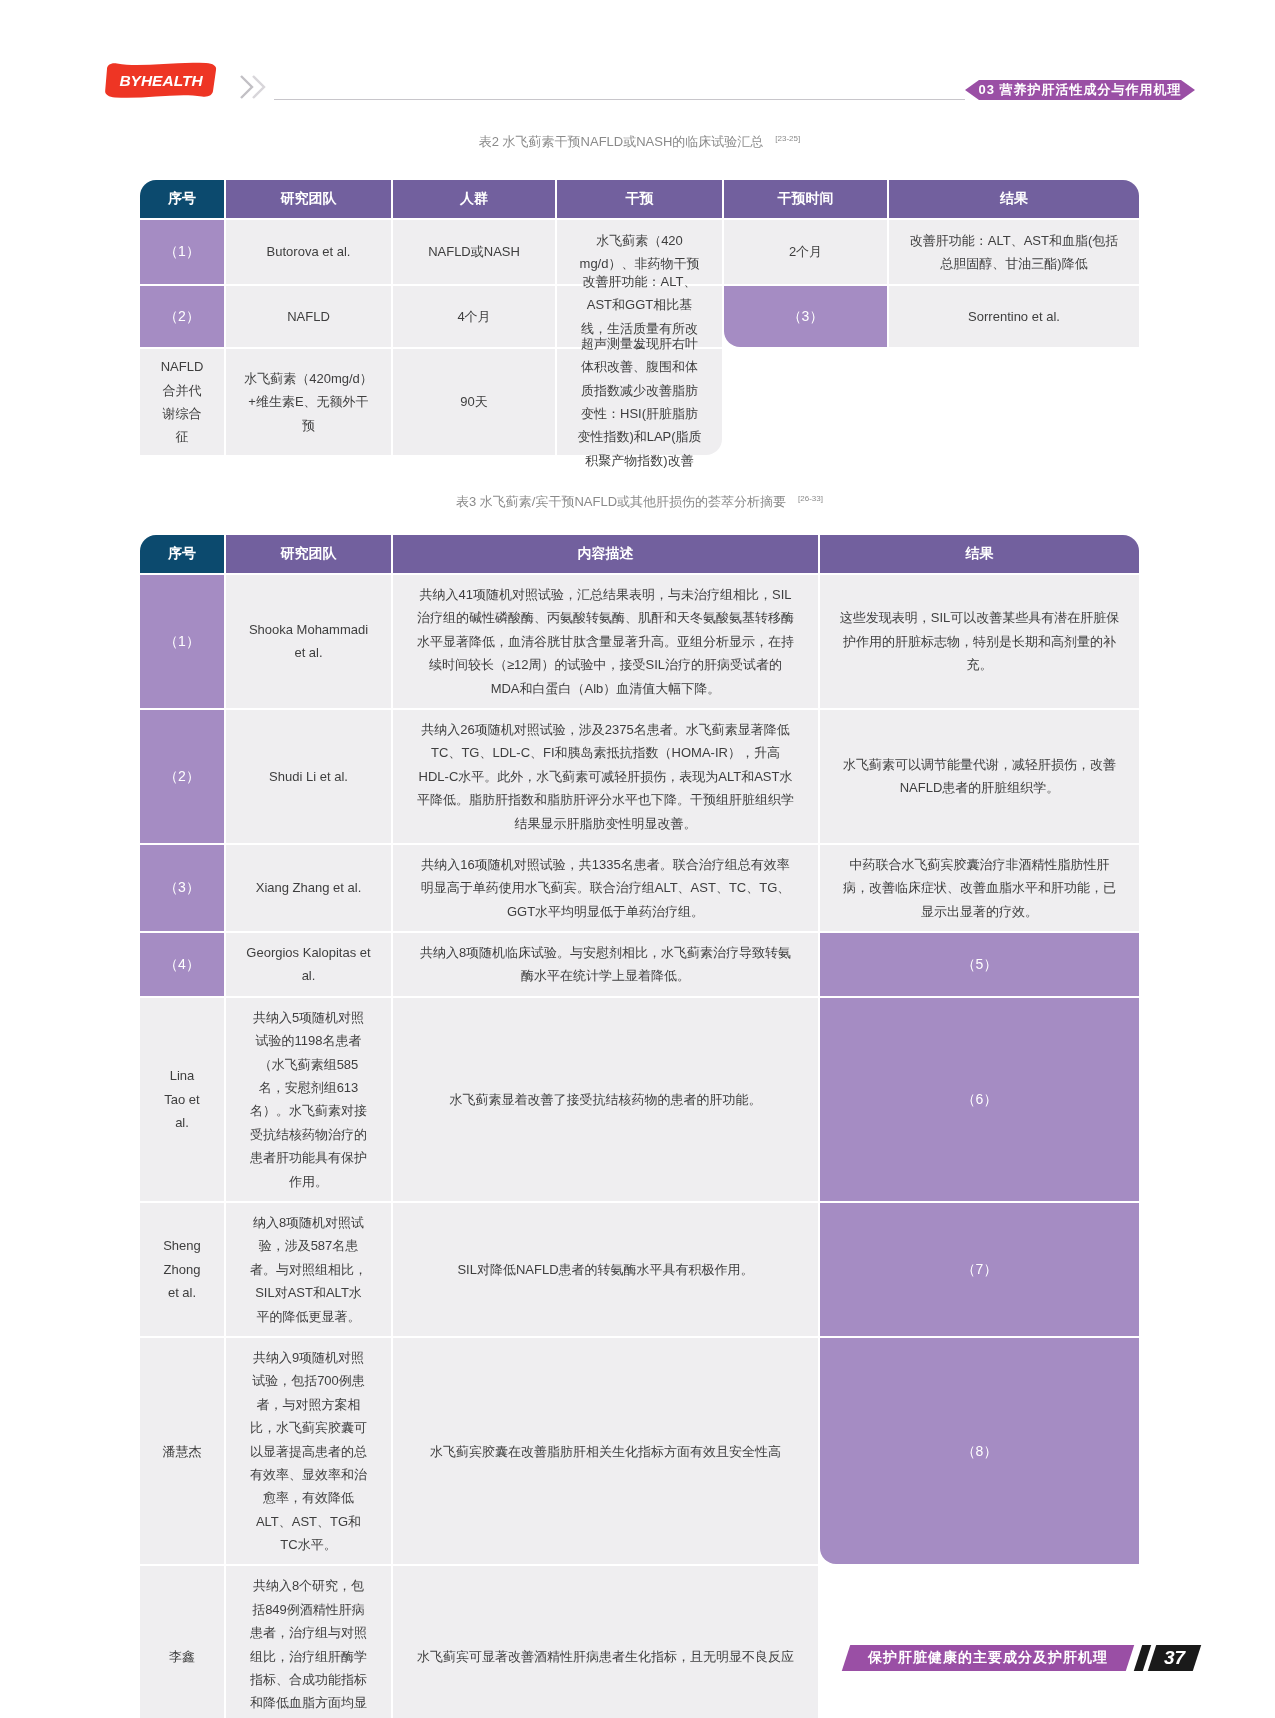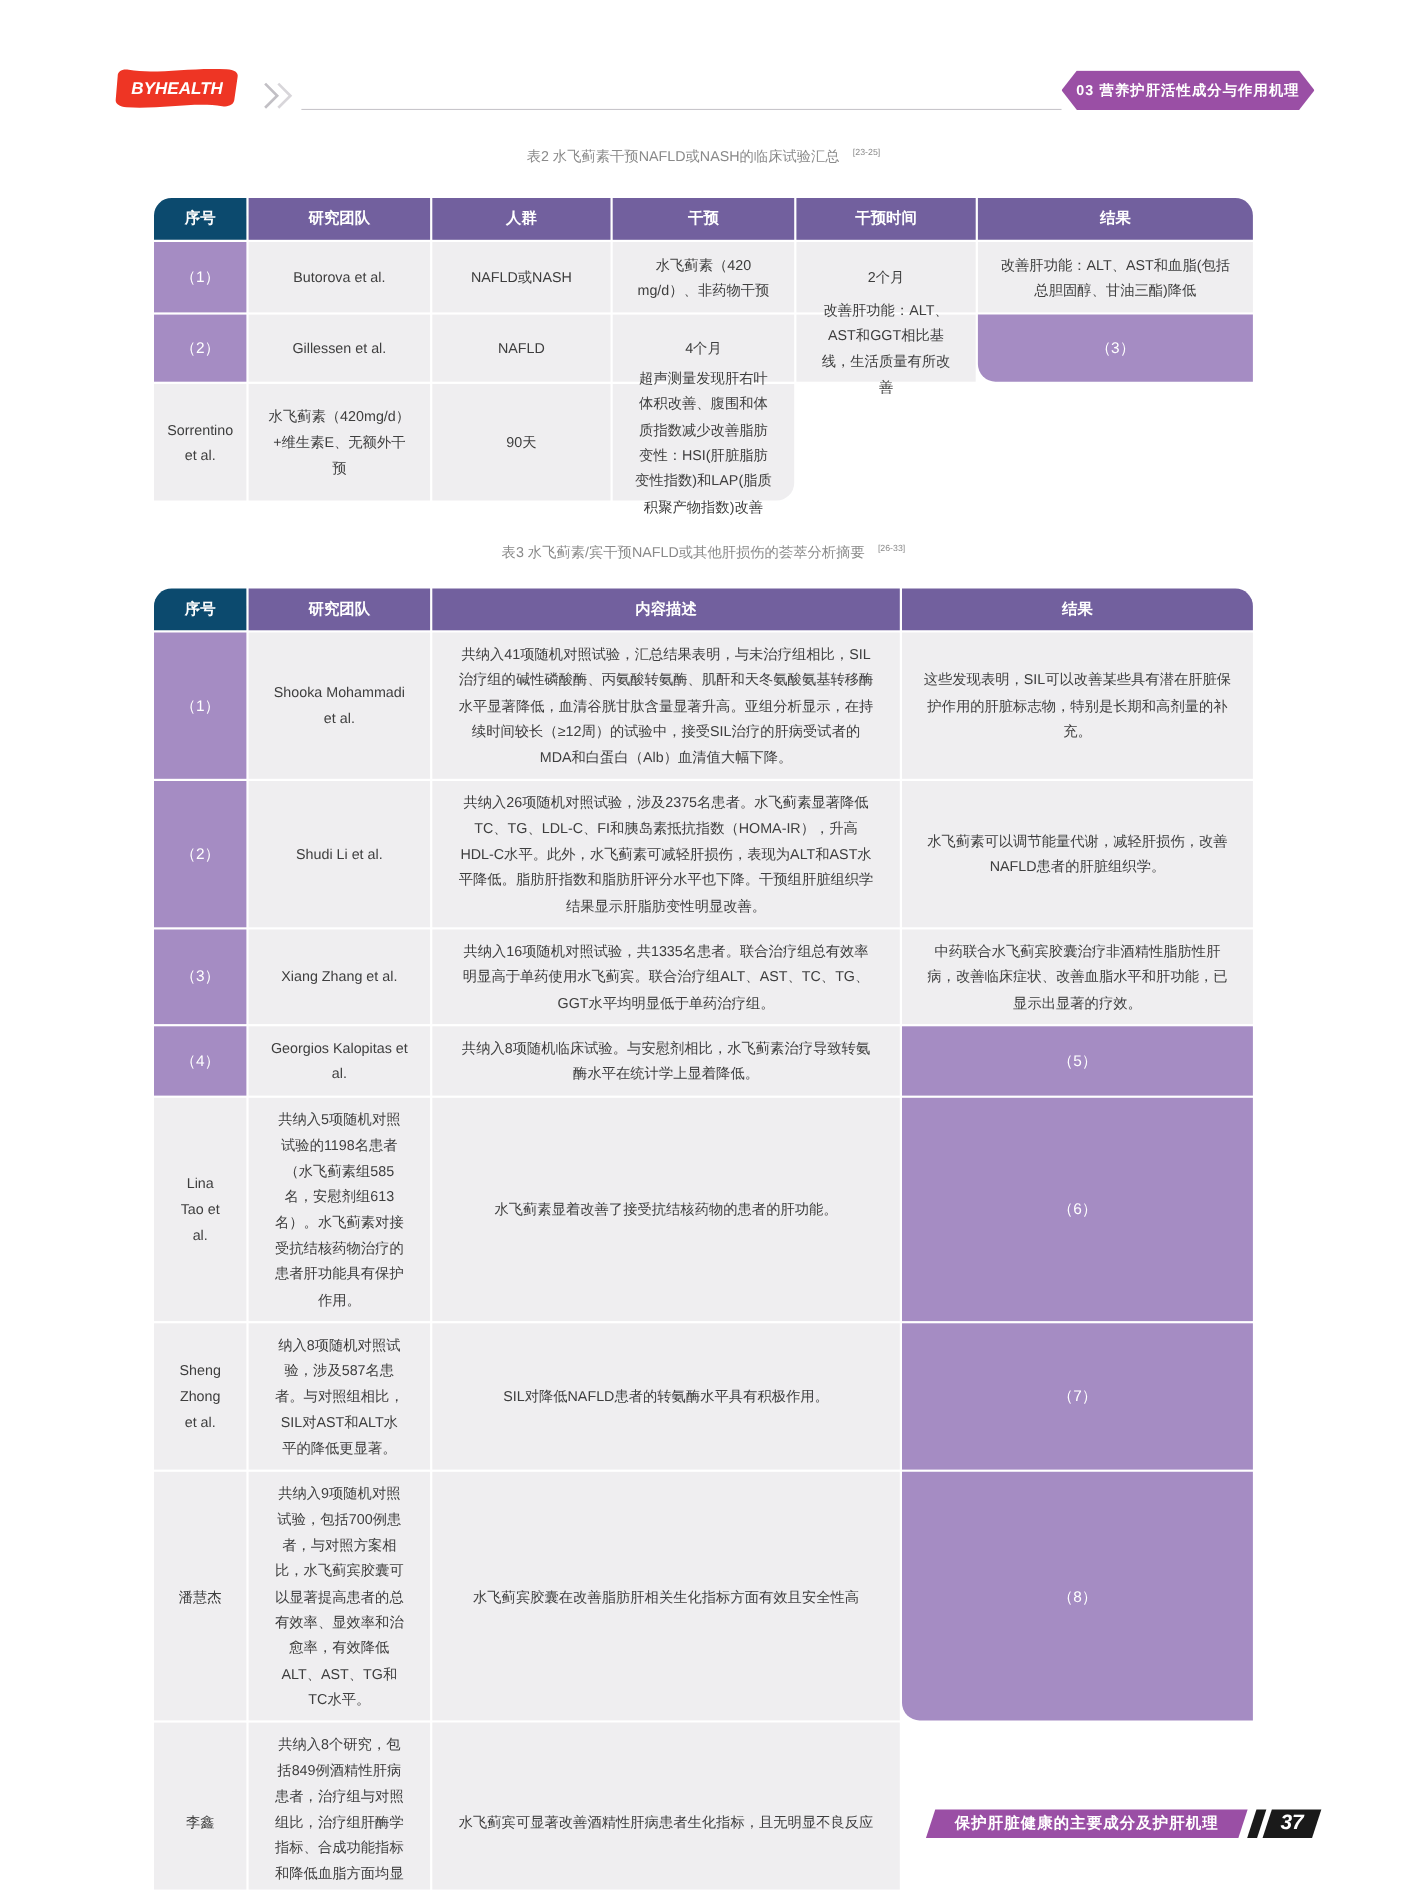--- a/index.html
+++ b/index.html
@@ -6,21 +6,21 @@
   .page{
     position:relative;width:1275px;height:1718px;background:#ffffff;overflow:hidden;
     font-family:"Liberation Sans","DejaVu Sans",sans-serif;
   }
   
   .header{position:absolute;left:100px;top:60px;width:1095px;height:40px;display:flex;align-items:flex-end;}
   .logo{width:122px;height:40px;flex:0 0 auto;}
   .chevrons{margin-left:16px;flex:0 0 auto;}
   .hline{flex:1;height:1px;background:#c8c6cb;margin:0 0 0 4px;}
   .badge{
-    flex:0 0 auto;width:230px;height:36px;background:#9a4fa5;color:#fff;
+    flex:0 0 auto;width:230px;height:20px;background:#9a4fa5;color:#fff;
     display:flex;align-items:center;justify-content:center;
     font-size:13px;font-weight:bold;letter-spacing:1px;
     clip-path:polygon(0 50%,14px 0,calc(100% - 14px) 0,100% 50%,calc(100% - 14px) 100%,14px 100%);
   }
   
   .tbl-title{
     position:absolute;left:140px;width:999px;text-align:center;
     font-size:13px;color:#8a8a8a;
   }
   .tbl-title sup{font-size:8px;color:#8a8a8a;margin-left:12px;}
@@ -89,27 +89,27 @@
     <div class="hcell tr">结果</div>
 
     <div class="cell num">（1）</div>
     <div class="cell">Butorova et al.</div>
     <div class="cell">NAFLD或NASH</div>
     <div class="cell">水飞蓟素（420 mg/d）、非药物干预</div>
     <div class="cell">2个月</div>
     <div class="cell">改善肝功能：ALT、AST和血脂(包括总胆固醇、甘油三酯)降低</div>
 
     <div class="cell num">（2）</div>
-    <div class="cell">Gillessen et al.</div>
     <div class="cell">NAFLD</div>
     <div class="cell">4个月</div>
     <div class="cell">改善肝功能：ALT、AST和GGT相比基线，生活质量有所改善</div>
 
     <div class="cell num bl">（3）</div>
     <div class="cell">Sorrentino et al.</div>
+    <div class="cell">NAFLD合并代谢综合征</div>
     <div class="cell">水飞蓟素（420mg/d）+维生素E、无额外干预</div>
     <div class="cell">90天</div>
     <div class="cell br">超声测量发现肝右叶体积改善、腹围和体质指数减少改善脂肪变性：HSI(肝脏脂肪变性指数)和LAP(脂质积聚产物指数)改善</div>
   </div>
 
   <div class="tbl-title" id="t3-title">
     <span>表3 水飞蓟素/宾干预NAFLD或其他肝损伤的荟萃分析摘要</span><sup>[26-33]</sup>
   </div>
 
   <div class="tbl t3">

